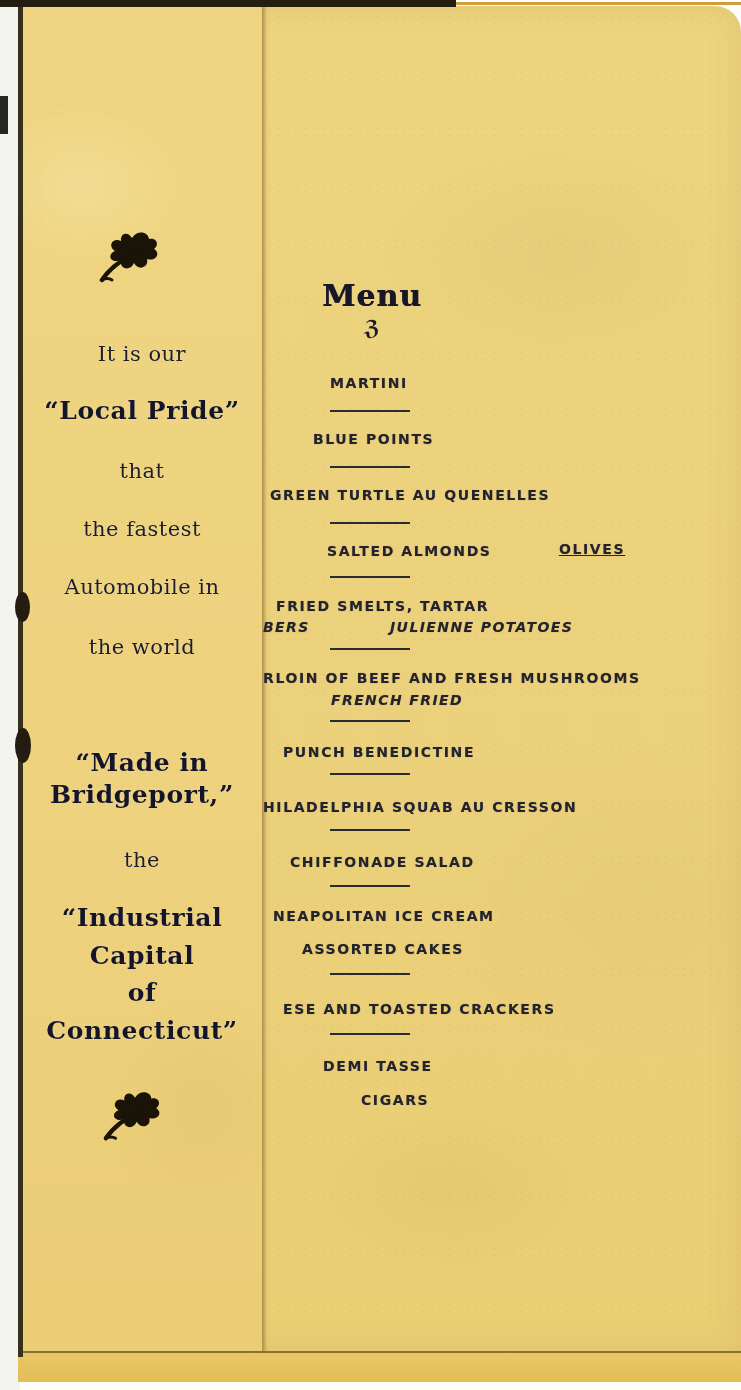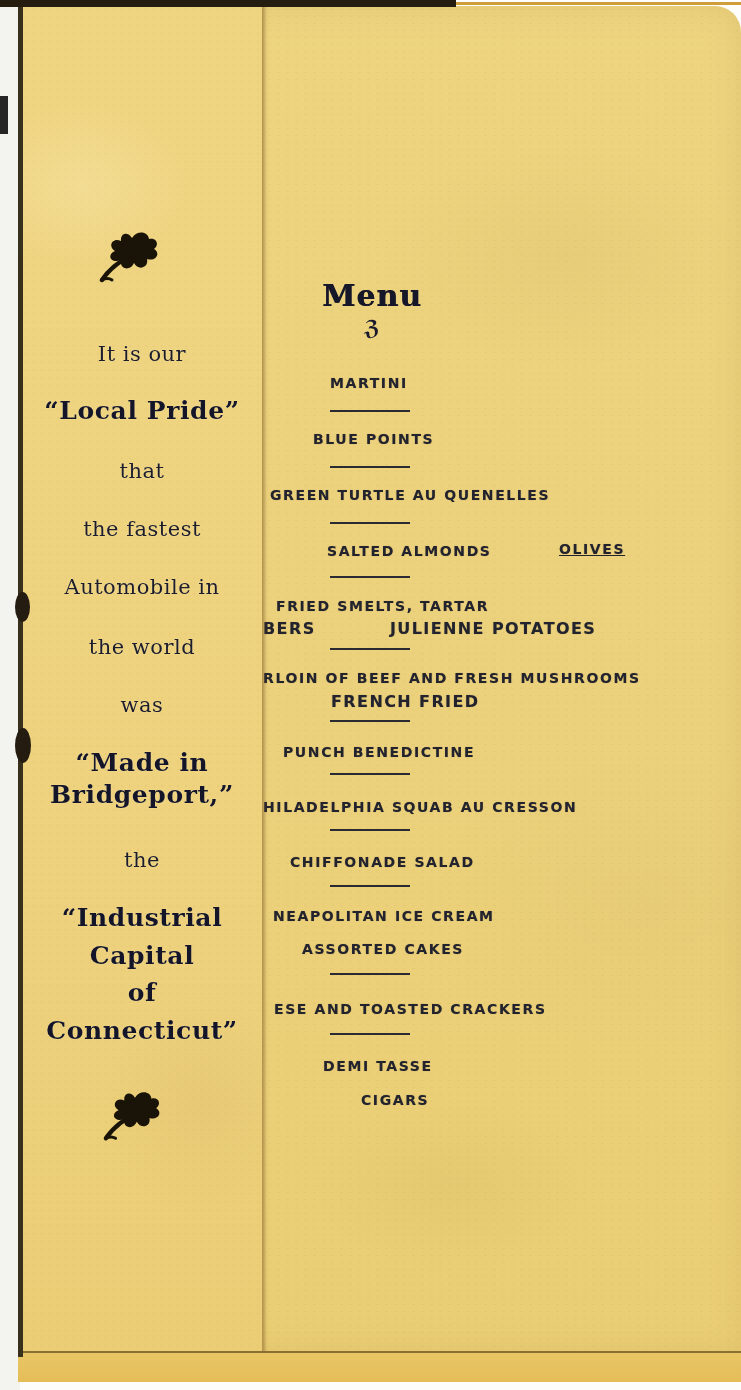--- a/index.html
+++ b/index.html
@@ -62,21 +62,21 @@
   }
   .menu-orn{
     position:absolute;left:262px;top:316px;width:220px;text-align:center;
     font-family:"DejaVu Sans","Liberation Sans",sans-serif;font-weight:bold;font-size:21px;color:#1a1a2c;z-index:2;
   }
   .mi{
     position:absolute;font-family:"DejaVu Sans","Liberation Sans",sans-serif;
     font-weight:bold;font-size:14px;letter-spacing:1.6px;color:#23232e;white-space:nowrap;z-index:2;
     text-shadow:0 0 1px rgba(35,35,46,.35);
   }
-  .mi.small{font-size:16px;letter-spacing:1.4px;}
+  .mi.small{font-size:14px;letter-spacing:1.4px;font-style:italic;}
   .mdiv{position:absolute;left:330px;width:80px;height:0;border-top:2px solid #2a2a33;z-index:2;}
 </style>
 </head>
 <body>
 
 <div class="stage">
 
   <div class="scan-margin"></div>
   <div class="scan-mark" style="left:0;top:96px;width:8px;height:38px;"></div>
 
@@ -92,21 +92,20 @@
         <path d="M8 52 C 12 50, 15 50, 18 52" stroke="#191407" stroke-width="3" fill="none" stroke-linecap="round"></path>
       </svg>
     </div>
 
     <div class="fl" style="top:336px;">It is our</div>
     <div class="fl bold-line" style="top:390px;">“Local Pride”</div>
     <div class="fl" style="top:453px;">that</div>
     <div class="fl" style="top:511px;">the fastest</div>
     <div class="fl" style="top:569px;">Automobile in</div>
     <div class="fl" style="top:629px;">the world</div>
-    <div class="fl" style="top:687px;">was</div>
     <div class="fl bold-line" style="top:742px;">“Made in</div>
     <div class="fl bold-line" style="top:774px;">Bridgeport,”</div>
     <div class="fl" style="top:842px;">the</div>
     <div class="fl bold-line" style="top:897px;">“Industrial</div>
     <div class="fl bold-line" style="top:935px;">Capital</div>
     <div class="fl bold-line" style="top:972px;">of</div>
     <div class="fl bold-line" style="top:1010px;">Connecticut”</div>
 
     <div class="ornament" style="left:76px;top:1082px;">
       <svg width="70" height="60" viewBox="0 0 72 62">
@@ -155,19 +154,19 @@
   <div class="mi" style="left:263px;top:799px;">HILADELPHIA SQUAB AU CRESSON</div>
   <div class="mdiv" style="top:829px;"></div>
 
   <div class="mi" style="left:290px;top:854px;">CHIFFONADE SALAD</div>
   <div class="mdiv" style="top:885px;"></div>
 
   <div class="mi" style="left:273px;top:908px;">NEAPOLITAN ICE CREAM</div>
   <div class="mi" style="left:302px;top:941px;">ASSORTED CAKES</div>
   <div class="mdiv" style="top:973px;"></div>
 
-  <div class="mi" style="left:258px;top:1001px;padding-left:16px;">ESE AND TOASTED CRACKERS</div>
+  <div class="mi" style="left:267px;top:1001px;padding-left:16px;">ESE AND TOASTED CRACKERS</div>
   <div class="mdiv" style="top:1033px;"></div>
 
   <div class="mi" style="left:323px;top:1058px;">DEMI TASSE</div>
   <div class="mi" style="left:361px;top:1092px;">CIGARS</div>
 
 </div>
 
 </body></html>

